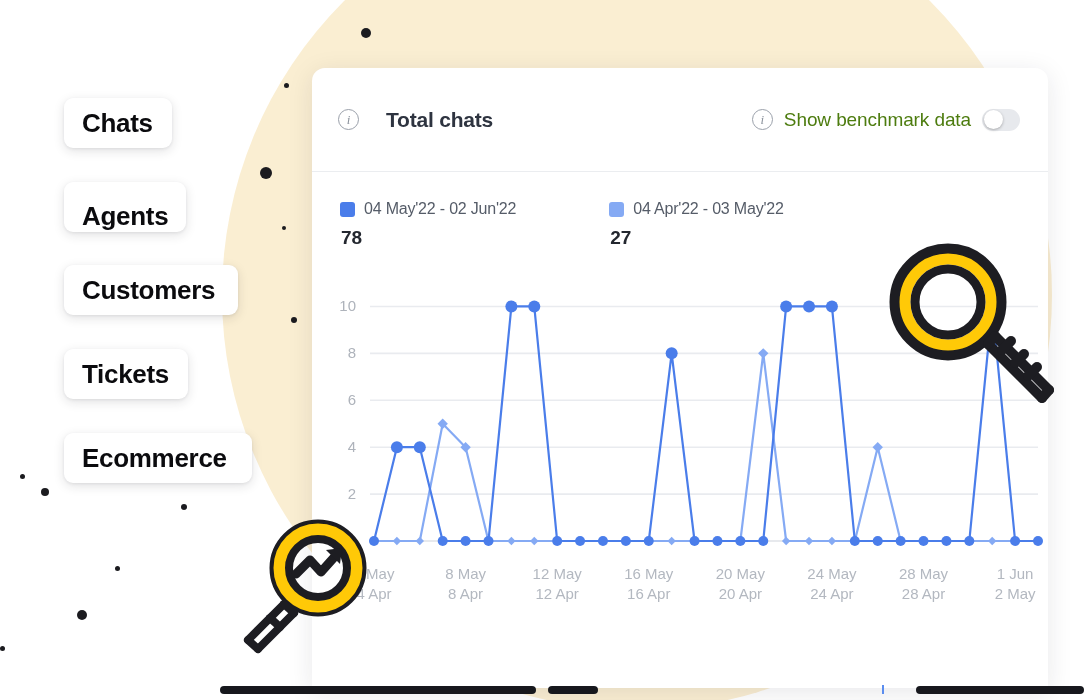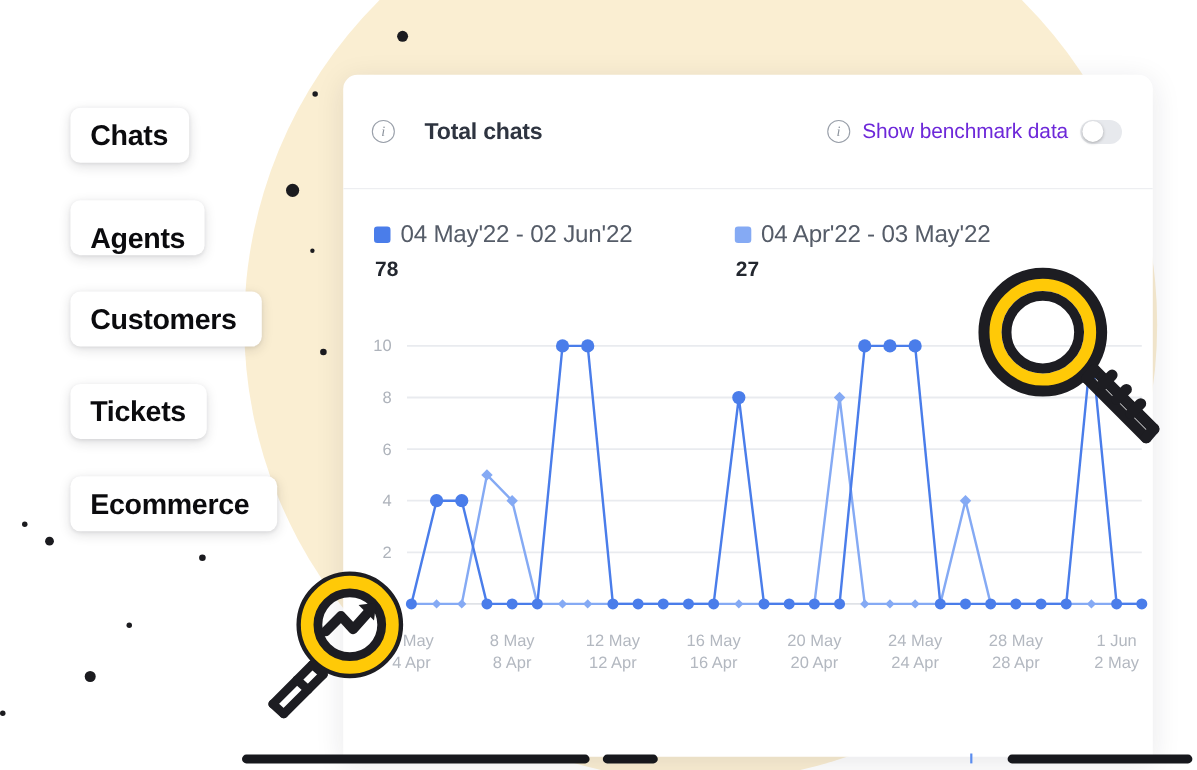--- a/index.html
+++ b/index.html
@@ -73,21 +73,21 @@
     font-size: 21px;
     font-weight: bold;
     color: #2e3440;
     letter-spacing: -0.2px;
   }
   #benchmark-group {
     margin-left: auto;
     display: flex; align-items: center; gap: 11px;
     cursor: pointer;
   }
-  #benchmark-label { font-size: 19px; color: #6d28d9; letter-spacing: -0.1px; }
+  #benchmark-label { font-size: 19px; color: #4d7c0f; letter-spacing: -0.1px; }
   #benchmark-toggle {
     width: 38px; height: 22px;
     border-radius: 11px;
     background: #e7e9ed;
     position: relative;
     flex: 0 0 auto;
     cursor: pointer;
   }
   #benchmark-toggle::after {
     content: ""; position: absolute;
@@ -97,21 +97,21 @@
     background: #ffffff;
     box-shadow: 0 1px 3px rgba(0,0,0,0.28);
   }
 
   
   #legend { display: flex; padding: 28px 0 0 28px; gap: 0; }
   .legend-item { display: flex; flex-direction: column; }
   .legend-item:nth-child(2) { margin-left: 93px; }
   .legend-top { display: flex; align-items: center; gap: 9px; }
   .swatch { width: 15px; height: 15px; border-radius: 3px; flex: 0 0 auto; }
-  .legend-label { font-size: 22px; color: #555c68; letter-spacing: -0.2px; white-space: nowrap; }
+  .legend-label { font-size: 16px; color: #555c68; letter-spacing: -0.2px; white-space: nowrap; }
   .legend-value { font-size: 19px; font-weight: bold; color: #23272f; margin-top: 9px; margin-left: 1px; }
 
   
   #plot-wrap { position: relative; margin-top: 22px; }
   #plot-svg { display: block; }
 
   .axis-label {
     font-size: 15px;
     fill: #aeb3bb;
     font-family: "Liberation Sans", sans-serif;

